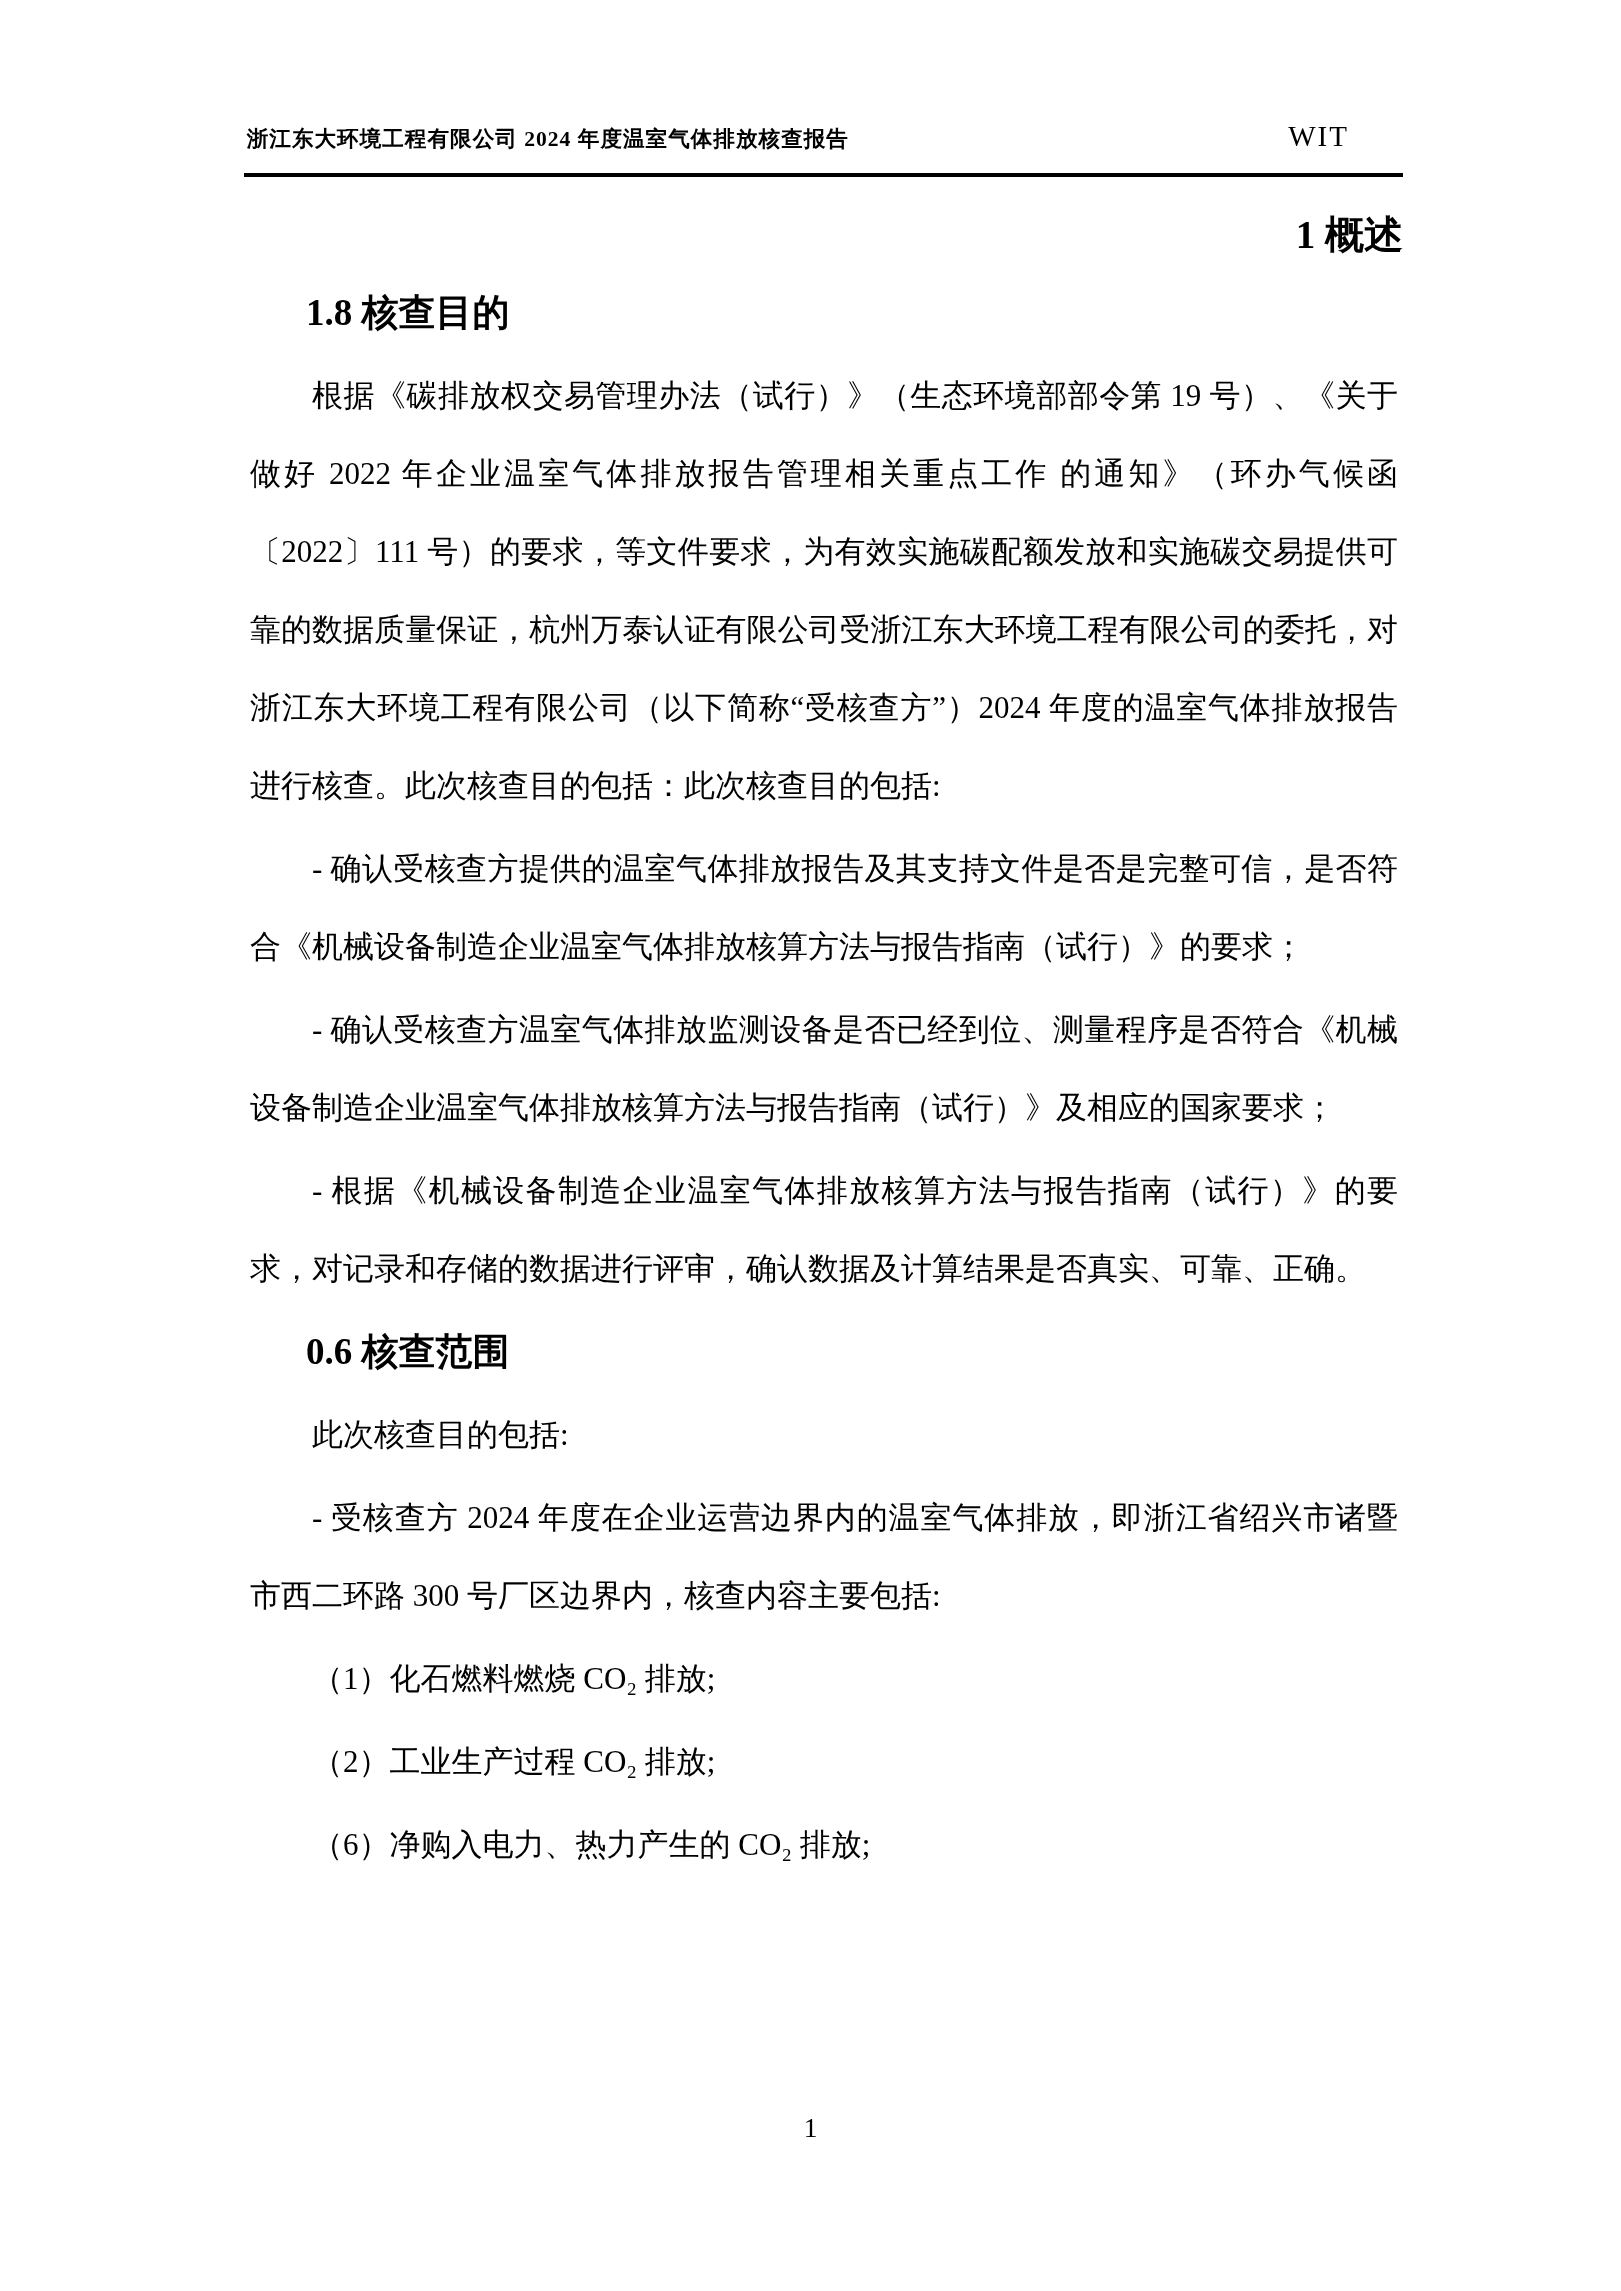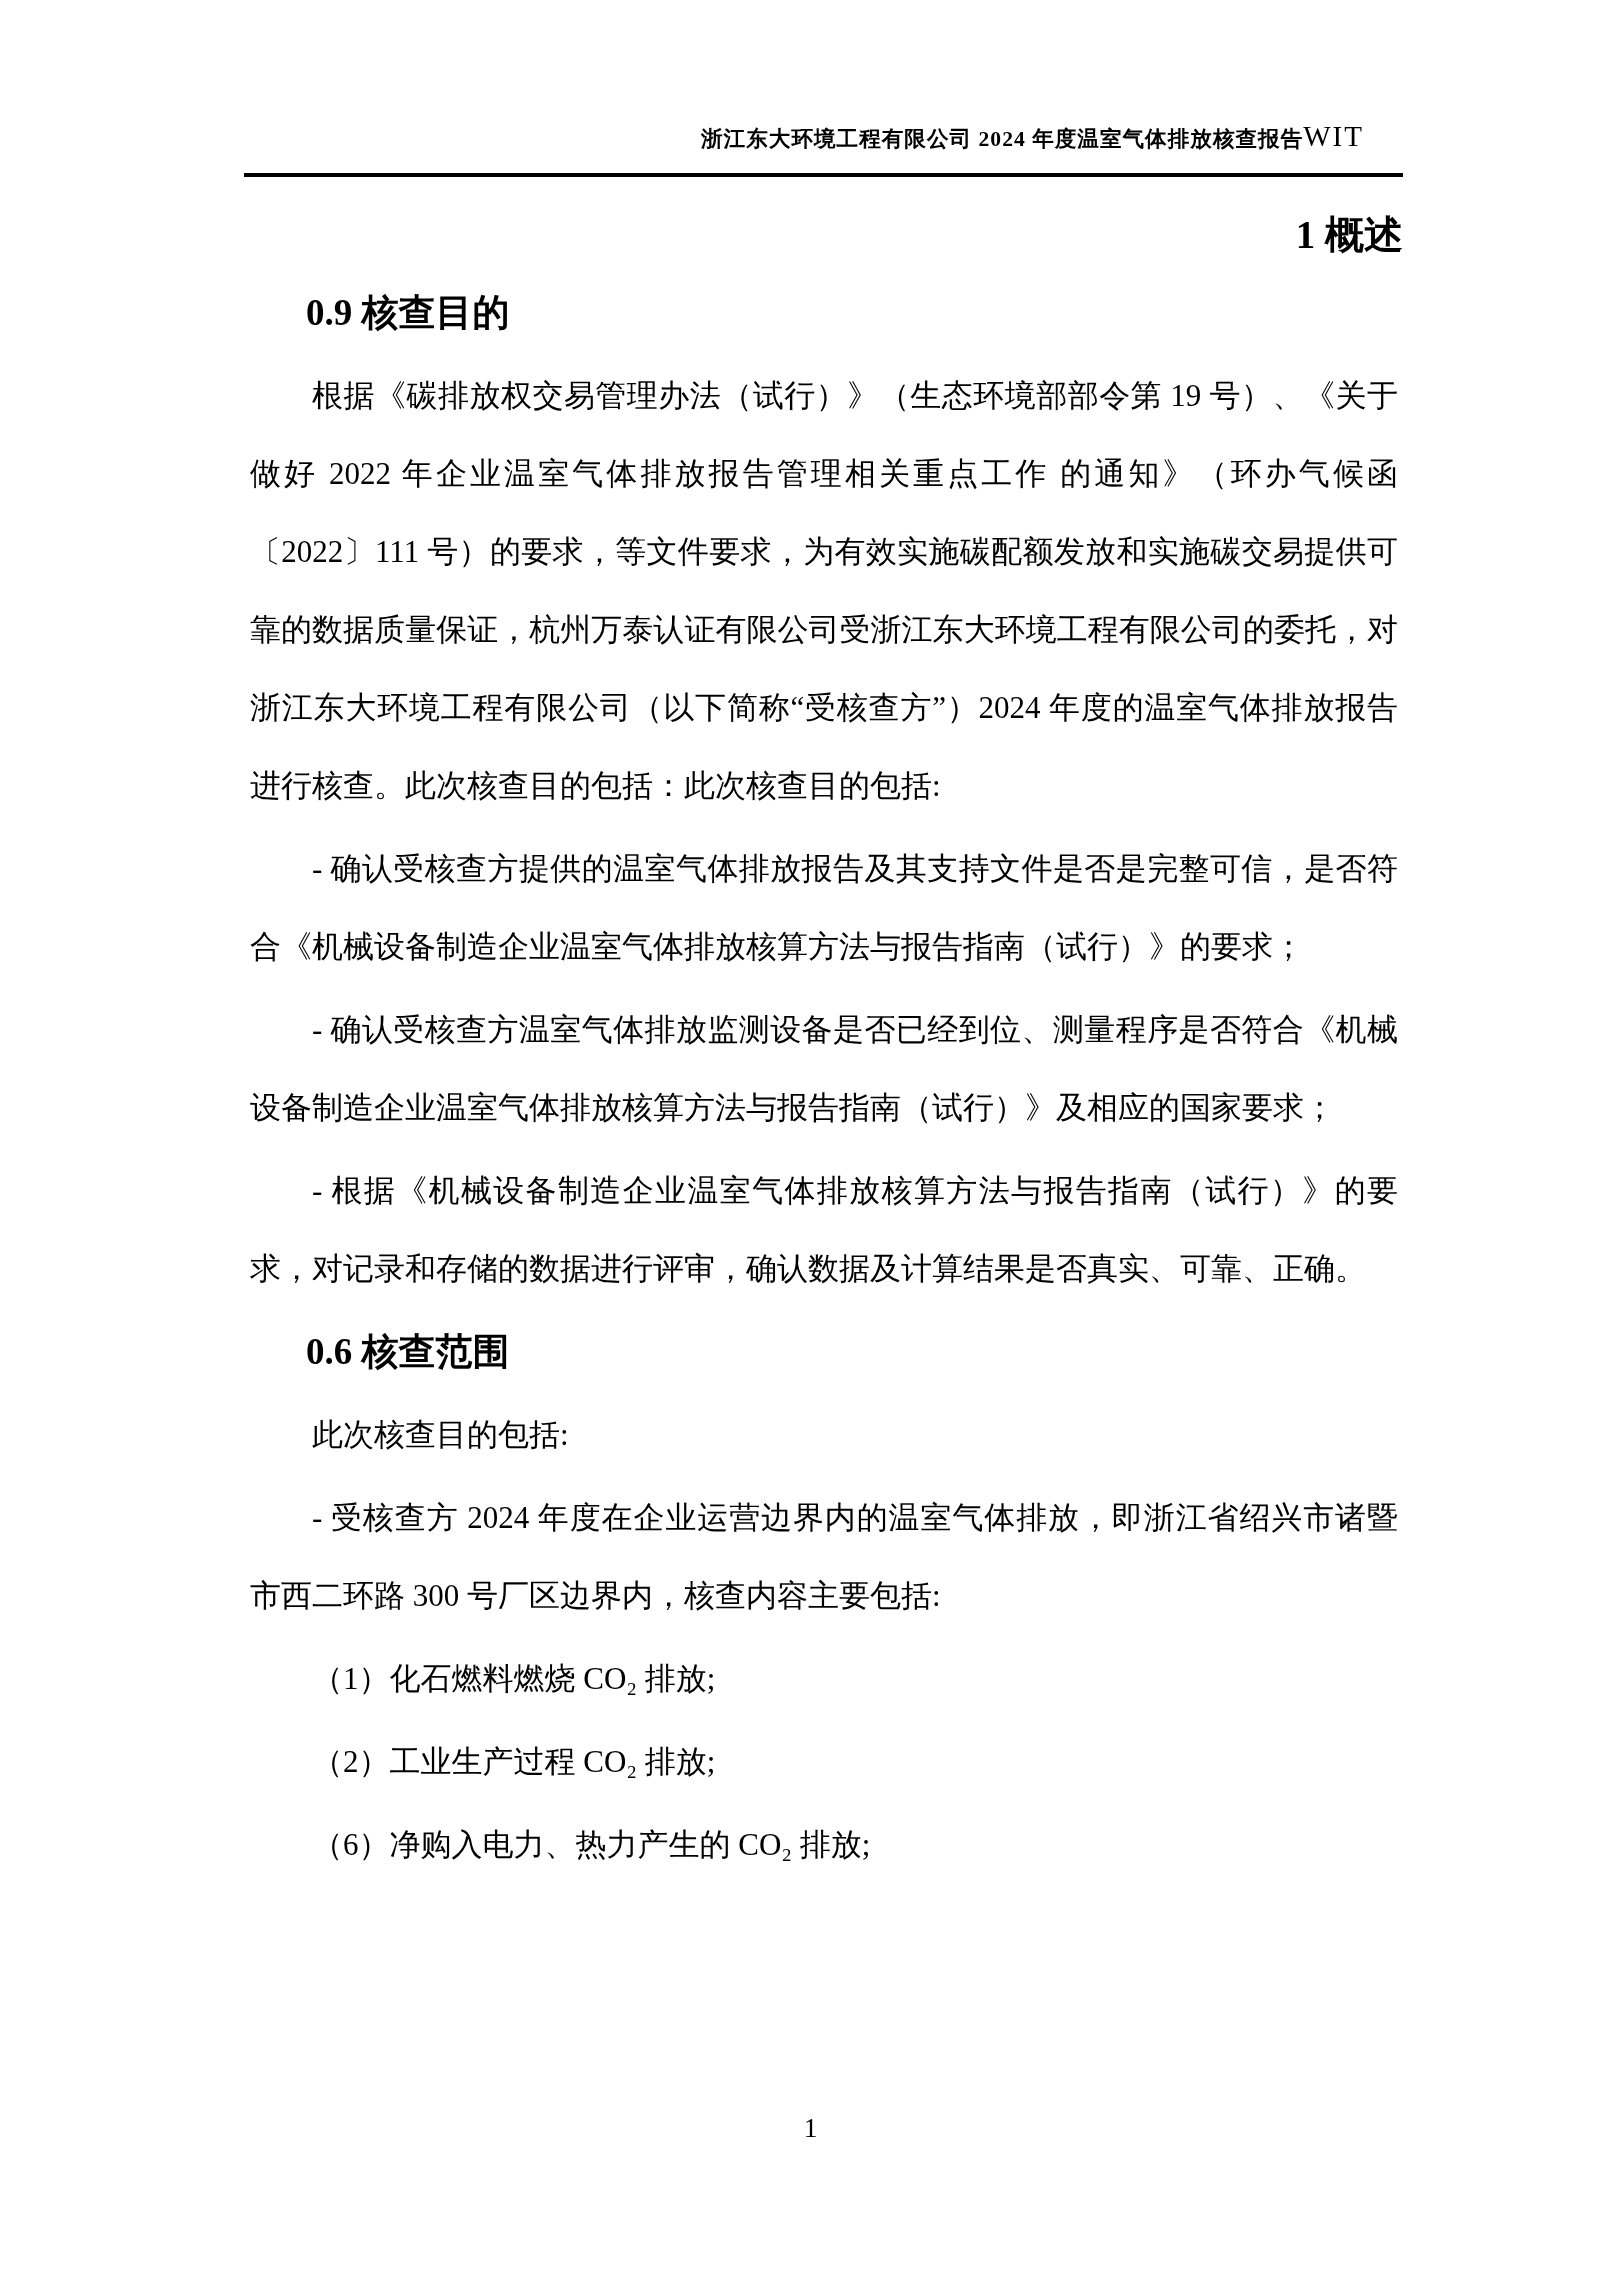--- a/index.html
+++ b/index.html
@@ -8,25 +8,25 @@
     width: 1621px;
     height: 2292px;
     margin: 0 auto;
     background: #ffffff;
     font-family: "Liberation Serif", "DejaVu Serif", serif;
     color: #000000;
     overflow: hidden;
   }
   .header {
     position: absolute;
-    left: 248px;
+    left: 233px;
     top: 120px;
     width: 1159px;
     display: flex;
-    justify-content: flex-end;
+    justify-content: space-between;
     align-items: flex-end;
   }
   .header-title {
     font-weight: 700;
     font-size: 21.6px;
     padding-left: 13.7px;
     letter-spacing: 1px;
     white-space: nowrap;
   }
   .header-logo {
@@ -87,21 +87,21 @@
     <span class="header-title">浙江东大环境工程有限公司 2024 年度温室气体排放核查报告</span>
     <span class="header-logo">WIT</span>
   </div>
 
   <div class="header-rule"></div>
 
   <div class="content">
 
     <h1>1 概述</h1>
 
-    <h2>0.9 核查目的</h2>
+    <h2>1.8 核查目的</h2>
 
     <p>根据《碳排放权交易管理办法（试行）》（生态环境部部令第 19 号）、《关于做好 2022 年企业温室气体排放报告管理相关重点工作 的通知》（环办气候函〔2022〕111 号）的要求，等文件要求，为有效实施碳配额发放和实施碳交易提供可靠的数据质量保证，杭州万泰认证有限公司受浙江东大环境工程有限公司的委托，对浙江东大环境工程有限公司（以下简称“受核查方”）2024 年度的温室气体排放报告进行核查。此次核查目的包括：此次核查目的包括:</p>
 
     <p>- 确认受核查方提供的温室气体排放报告及其支持文件是否是完整可信，是否符合《机械设备制造企业温室气体排放核算方法与报告指南（试行）》的要求；</p>
 
     <p>- 确认受核查方温室气体排放监测设备是否已经到位、测量程序是否符合《机械设备制造企业温室气体排放核算方法与报告指南（试行）》及相应的国家要求；</p>
 
     <p>- 根据《机械设备制造企业温室气体排放核算方法与报告指南（试行）》的要求，对记录和存储的数据进行评审，确认数据及计算结果是否真实、可靠、正确。</p>
 
     <h2>0.6 核查范围</h2>

